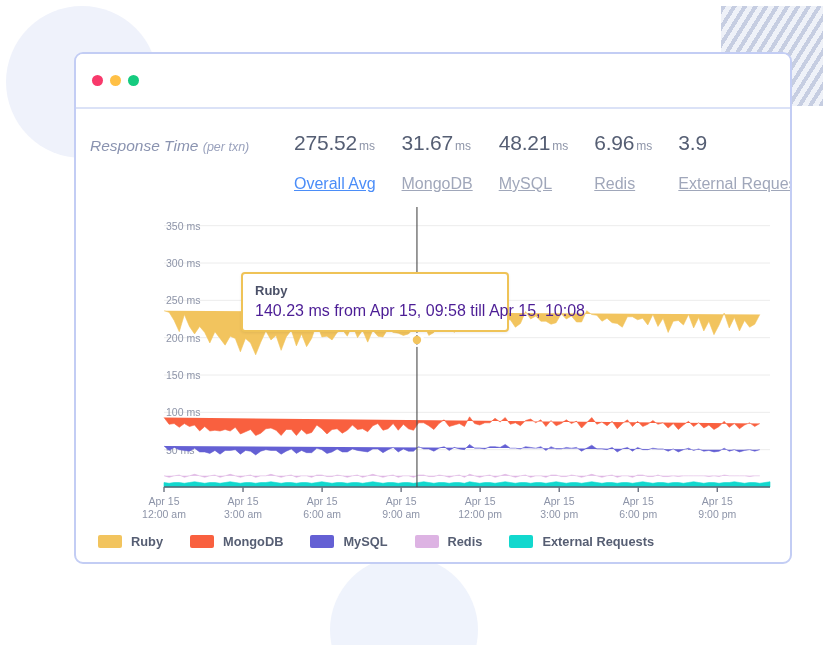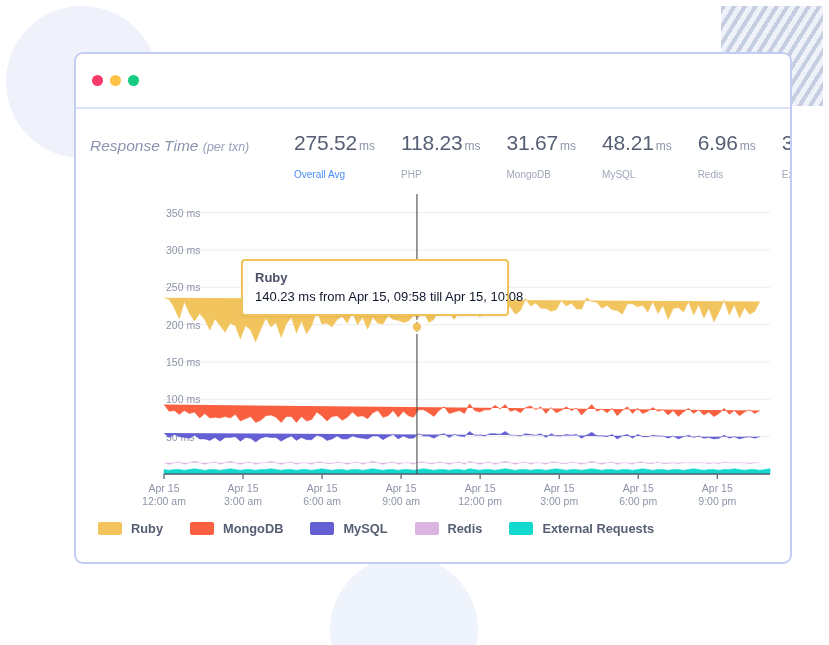--- a/index.html
+++ b/index.html
@@ -91,23 +91,24 @@
   .metric { padding-right: 26px; white-space: nowrap; }
   .metric .value {
     font-size: 21px;
     color: #555e73;
     font-weight: 400;
     letter-spacing: -.2px;
   }
   .metric .unit { font-size: 12px; color: #8d94a8; margin-left: 2px; }
   .metric .label {
     display: block;
-    font-size: 10px;
-    margin-top: 14px;
+    font-size: 16px;
+    margin-top: 20px;
     color: #a0a7ba;
+    text-decoration: underline;
   }
   .metric.primary .label { color: #4b8df8; }
 
   
   #chart-region {
     position: relative;
     margin-top: 6px;
     height: 322px;
   }
   #chart-svg { display: block; }
@@ -123,21 +124,21 @@
     padding: 9px 12px 10px 12px;
     box-sizing: border-box;
     box-shadow: 0 1px 3px rgba(0,0,0,.07);
   }
   #tooltip-title {
     font-size: 13px;
     font-weight: bold;
     color: #4b5168;
     margin-bottom: 4px;
   }
-  #tooltip-detail { font-size: 13px; color: #0f172a; white-space: nowrap; }
+  #tooltip-detail { font-size: 16px; color: #4c1d95; white-space: nowrap; }
 
   
   #chart-legend {
     display: flex;
     align-items: center;
     padding-left: 22px;
     margin-top: 13px;
   }
   .legend-item { display: flex; align-items: center; margin-right: 27px; }
   .legend-swatch {
@@ -171,21 +172,20 @@
     </div>
   </div>
 
   <div id="panel-header">
     <div id="panel-title">
       <span class="strong">Response Time</span>
       <span class="sub">(per txn)</span>
     </div>
     <div id="metrics">
         <div class="metric primary"><span class="value">275.52</span><span class="unit">ms</span><span class="label">Overall Avg</span></div>
-        <div class="metric"><span class="value">118.23</span><span class="unit">ms</span><span class="label">PHP</span></div>
         <div class="metric"><span class="value">31.67</span><span class="unit">ms</span><span class="label">MongoDB</span></div>
         <div class="metric"><span class="value">48.21</span><span class="unit">ms</span><span class="label">MySQL</span></div>
         <div class="metric"><span class="value">6.96</span><span class="unit">ms</span><span class="label">Redis</span></div>
         <div class="metric"><span class="value">3.9</span><span class="label">External Requests</span></div>
       </div>
   </div>
 
   <div id="chart-region">
     <svg id="chart-svg" width="714" height="322">
         <line x1="88" y1="26.666666666666686" x2="694" y2="26.666666666666686" stroke="#ececec" stroke-width="1"></line>

